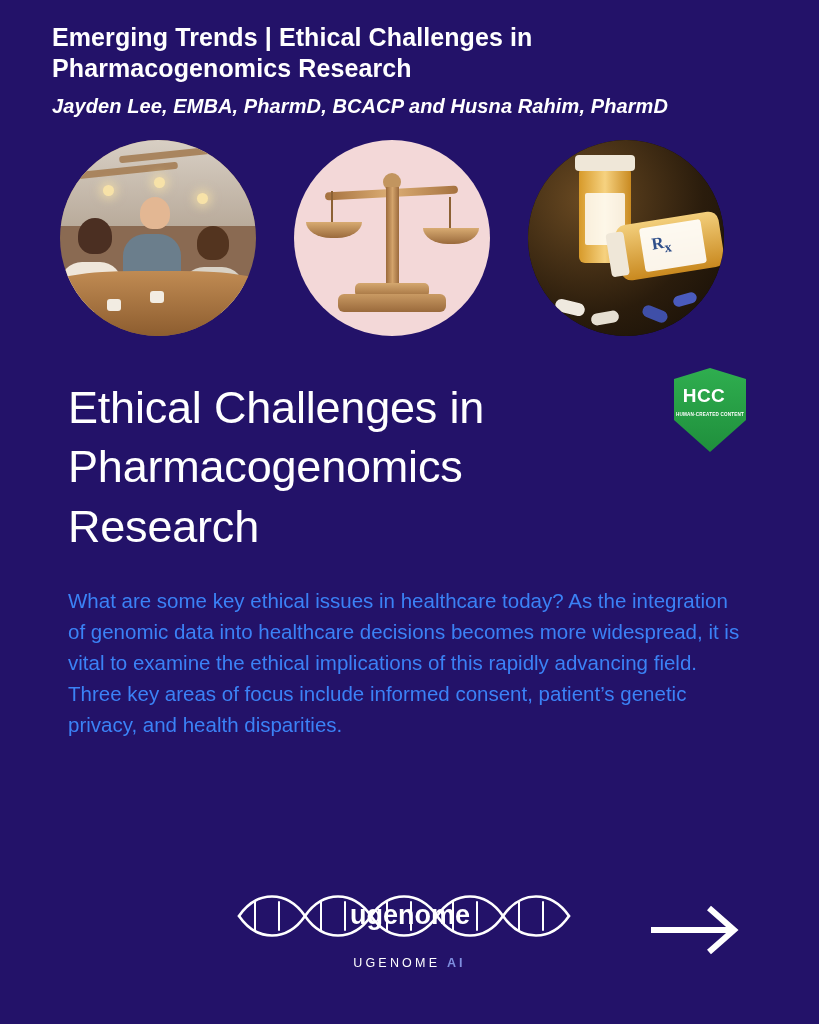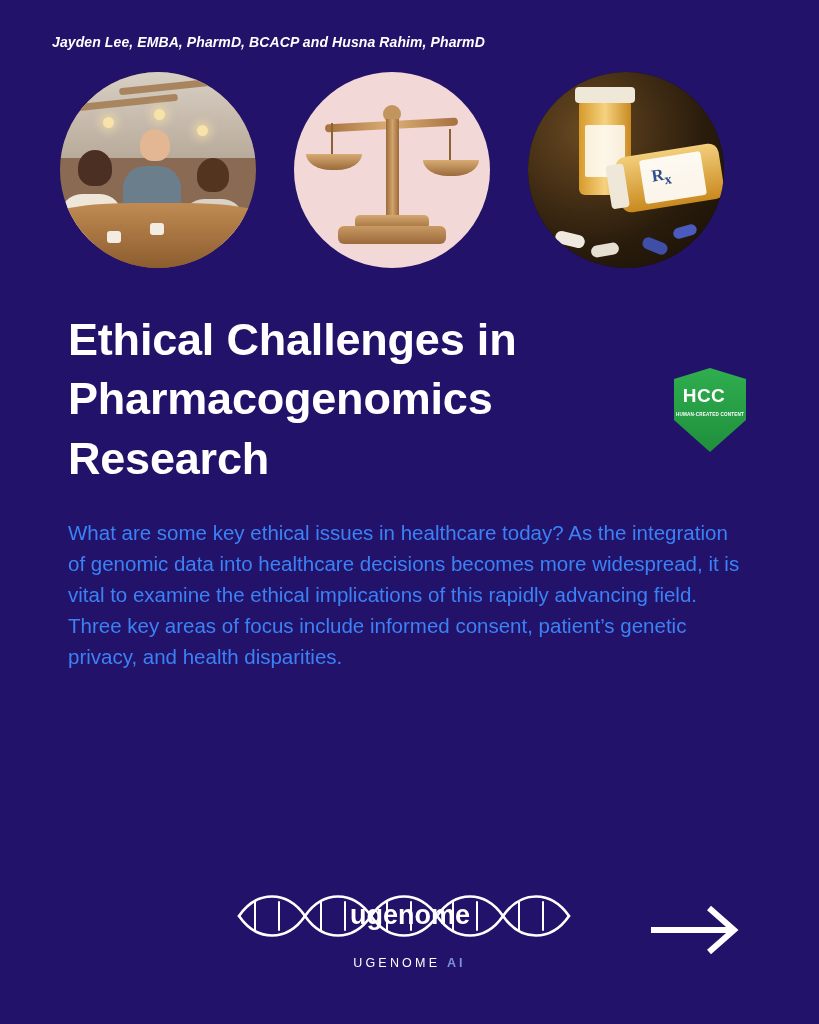--- a/index.html
+++ b/index.html
@@ -23,21 +23,21 @@
   }
   .eyebrow-title {
     color: #ffffff;
     font-size: 25px;
     font-weight: bold;
     line-height: 1.22;
     letter-spacing: 0.1px;
   }
   .byline {
     color: #ffffff;
-    font-size: 14px;
+    font-size: 20px;
     font-style: italic;
     font-weight: bold;
     margin-top: 12px;
     letter-spacing: 0.1px;
   }
 
   
   .circles {
     display: flex;
     justify-content: flex-start;
@@ -177,21 +177,21 @@
     letter-spacing: .2px;
   }
 
   
   .main {
     padding: 42px 70px 0 68px;
   }
   .headline {
     color: #ffffff;
     font-size: 45px;
-    font-weight: bold;
+    font-weight: normal;
     line-height: 1.32;
     max-width: 520px;
     letter-spacing: -0.2px;
   }
   .body-text {
     color: #3b82f6;
     font-size: 20.5px;
     line-height: 1.51;
     margin-top: 30px;
     max-width: 690px;
@@ -223,20 +223,21 @@
     right: 78px;
     top: 14px;
   }
 </style>
 </head>
 <body>
 
 <div class="slide">
 
   <div class="header">
+    <div class="eyebrow-title">Emerging Trends | Ethical Challenges in Pharmacogenomics Research</div>
     <div class="byline">Jayden Lee, EMBA, PharmD, BCACP and Husna Rahim, PharmD</div>
   </div>
 
   <div class="circles">
 
     <div class="circle c1">
       <div class="ceil"></div>
       <div class="beam b1"></div>
       <div class="beam b2"></div>
       <div class="lamp l1"></div>

